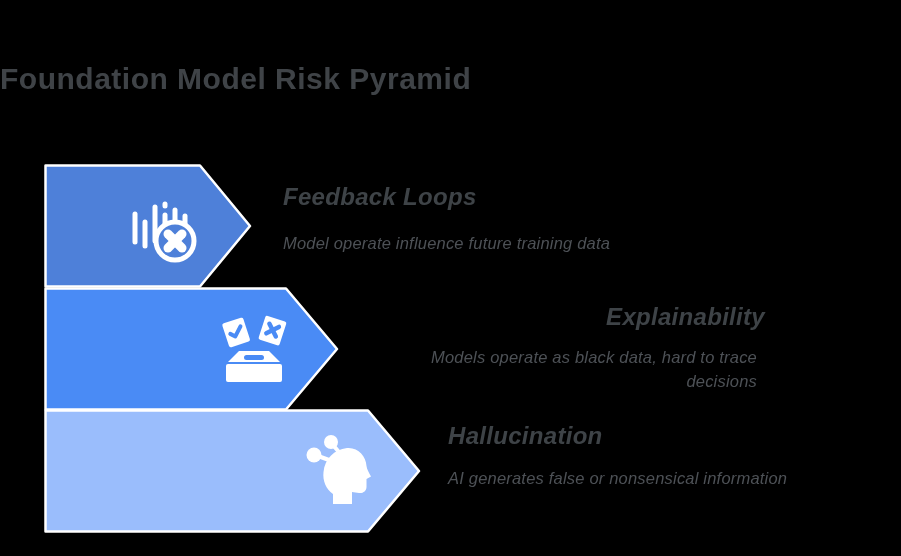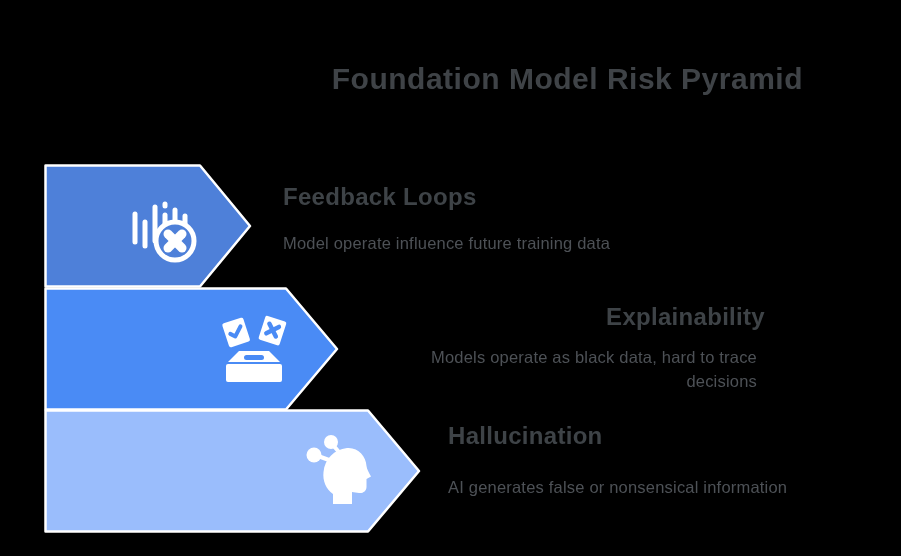--- a/index.html
+++ b/index.html
@@ -1,32 +1,32 @@
 <!DOCTYPE html>
 <html><head>
 <meta charset="utf-8">
 <style>
   html,body{margin:0;padding:0;background:#000;width:901px;height:556px;overflow:hidden;}
   .canvas{position:relative;width:901px;height:556px;font-family:"Liberation Sans",sans-serif;}
   .title{
-    position:absolute;left:0;top:62px;width:803px;text-align:right;
+    position:absolute;left:0;top:62px;width:803px;text-align:left;
     font-size:30px;font-weight:700;letter-spacing:.5px;color:#3f4347;
   }
   .arrow{position:absolute;}
   .arrow svg{display:block;overflow:visible;}
   .icon{position:absolute;}
-  .level-text{position:absolute;}
+  .level-text{position:absolute;font-style:italic;}
   .level-heading{font-size:24px;font-weight:700;color:#3e4347;letter-spacing:.3px;line-height:1.1;}
   .level-desc{font-size:16.5px;font-weight:400;color:#4d5156;line-height:1.45;letter-spacing:.2px;}
   .lt-1{left:283px;top:184px;width:470px;}
   .lt-1 .level-desc{margin-top:22px;}
   .lt-2{left:365px;top:304px;width:400px;text-align:right;}
   .lt-2 .level-desc{margin-top:16px;max-width:392px;}
   .lt-3{left:448px;top:423px;width:440px;}
-  .lt-3 .level-desc{margin-top:27px;}
+  .lt-3 .level-desc{margin-top:18px;}
 </style>
 </head>
 <body>
 
 <div class="canvas">
 
   <div class="title">Foundation Model Risk Pyramid</div>
 
   <div class="arrow" style="left:44px;top:164px;">
     <svg width="210" height="124" viewBox="0 0 210 124">

